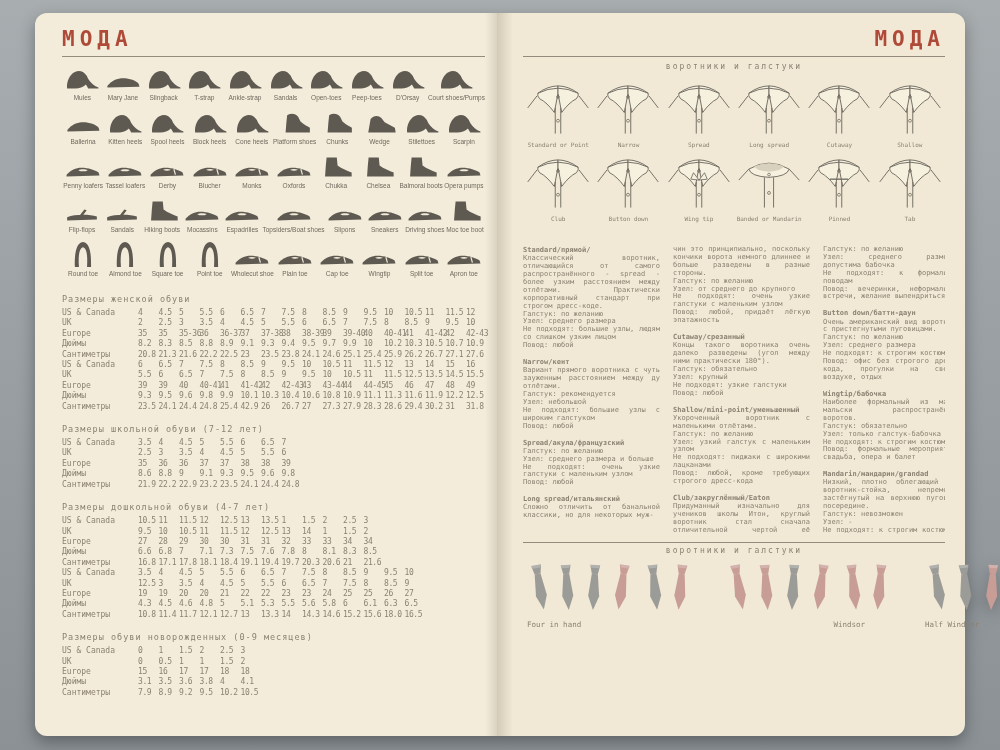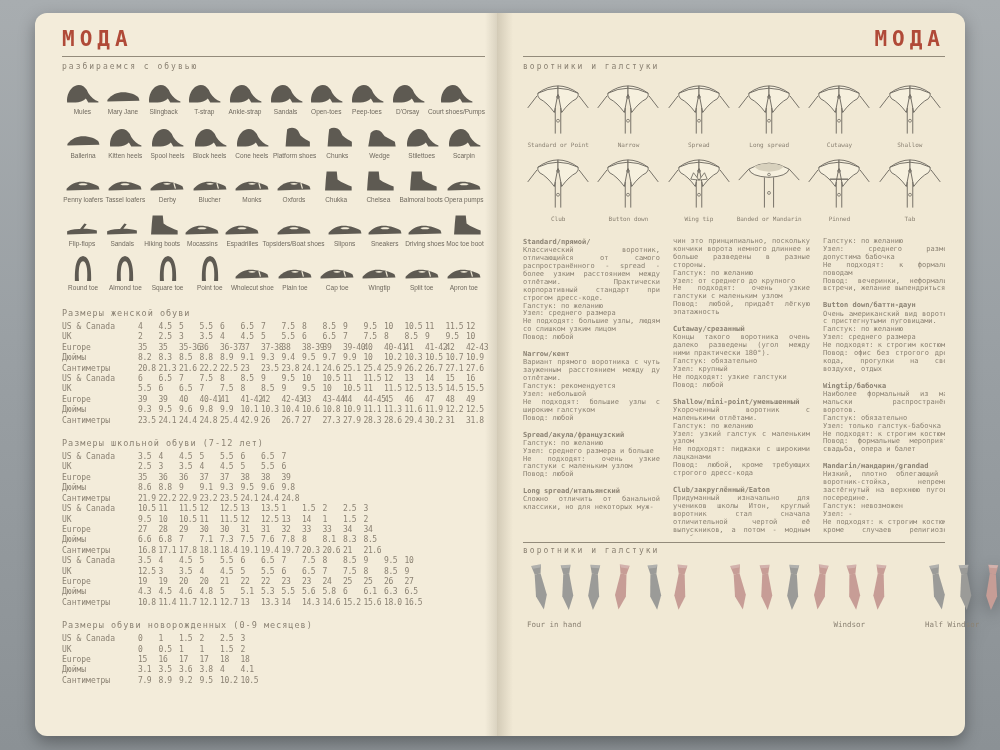--- a/index.html
+++ b/index.html
@@ -15,21 +15,21 @@
   .page-left::after{content:"";position:absolute;right:0;top:0;bottom:0;width:12px;
     background:linear-gradient(270deg,rgba(90,80,60,.16),rgba(90,80,60,0));pointer-events:none}
   .page-right::before{content:"";position:absolute;left:0;top:0;bottom:0;width:16px;
     background:linear-gradient(90deg,rgba(90,80,60,.20),rgba(90,80,60,0));pointer-events:none}
   .inner{position:relative;height:100%;padding:14px 12px 0 27px}
   .inner-r{padding:14px 20px 0 26px}
   h1.moda{margin:0;font-size:21px;font-weight:bold;letter-spacing:5px;color:#b04a38;line-height:24px}
   .moda-r{text-align:right}
   .rule{border:none;border-top:1px solid #938b7b;margin:5px 0 0}
   .subtitle{font-size:8px;letter-spacing:2px;margin-top:5px;color:#8b8273}
-  .subtitle-r{text-align:left}
+  .subtitle-r{text-align:center}
   
   .shoe-grid{margin-top:5px}
   .shoe-row{display:grid;grid-template-columns:repeat(10,1fr);height:44px}
   .shoe-cell{text-align:center;padding-top:3px;overflow:visible}
   .shoe-icon{height:27px;display:flex;align-items:flex-end;justify-content:center}
   .shoe-icon svg{width:36px;height:26px}
   .shoe-icon.toe svg{width:22px;height:27px}
   .shoe-label{font-family:"Liberation Sans",sans-serif;font-size:6.5px;color:#6f695e;margin-top:2px;white-space:nowrap}
   
   .tables{margin-top:2px}
@@ -40,21 +40,21 @@
   
   .collar-grid{margin-top:6px}
   .collar-row{display:grid;grid-template-columns:repeat(6,1fr);margin-bottom:3px}
   .collar-cell{text-align:center}
   .collar-icon-box svg{width:66px;height:60px}
   .collar-label{font-size:6px;color:#8b8273}
   
   .cols{display:flex;gap:13px;margin-top:8px;height:306px;overflow:hidden}
   .col{width:137px;flex:none;text-align:justify}
   .sec{margin-top:8px}
-  .sec:first-child{margin-top:8px}
+  .sec:first-child{margin-top:16px}
   .sec-title{font-weight:bold;font-size:7px;line-height:8.2px;margin-bottom:1px;text-align:left}
   .tline{font-size:7px;line-height:7.9px}
   
   .ties-rule{border:none;border-top:1px solid #938b7b;margin:6px 0 3px}
   .ties-caption{margin-top:0}
   .knots{display:grid;grid-template-columns:1fr 1fr 1fr 1fr;column-gap:34px;row-gap:6px;margin-top:8px;padding:0 4px}
   .knot-steps{display:flex;gap:9px;align-items:flex-end;height:54px}
   .knot:nth-child(even) .knot-steps{justify-content:flex-end}
   .tie-step svg{width:20px;height:50px;transform-origin:50% 15%}
   .knot-label{font-size:7.5px;margin-top:3px}
@@ -63,21 +63,20 @@
 </head>
 <body>
 
 <div class="stage">
   <div class="book">
 
     <div class="page page-left">
       <div class="inner">
         <h1 class="moda">МОДА</h1>
         <hr class="rule">
-        <div class="subtitle">разбираемся с обувью</div>
         <div class="shoe-grid">
             <div class="shoe-row">
               <div class="shoe-cell">
                 <div class="shoe-icon">
                   <svg viewBox="0 0 46 30">
                     <path fill="#5e5a52" d="M4 27 C3 19 7 9 14 6 C20 3 26 6 29 11 L31 15 C34 20 39 24 44 26 L44 27 L31 27 L28 22 C24 26 17 28 12 27 Z M5 27 L7 16 L10 17 L9 27 Z"></path>
                   </svg>
                 </div>
                 <div class="shoe-label">Mules</div>
               </div>
@@ -770,20 +769,21 @@
                 <span class="v">22.2</span>
                 <span class="v">22.9</span>
                 <span class="v">23.2</span>
                 <span class="v">23.5</span>
                 <span class="v">24.1</span>
                 <span class="v">24.4</span>
                 <span class="v">24.8</span>
               </div>
             </div>
             <div class="size-table">
+              <div class="size-title">Размеры дошкольной обуви (4-7 лет)</div>
               <div class="size-row">
                 <span class="rl">US &amp; Canada</span>
                 <span class="v">10.5</span>
                 <span class="v">11</span>
                 <span class="v">11.5</span>
                 <span class="v">12</span>
                 <span class="v">12.5</span>
                 <span class="v">13</span>
                 <span class="v">13.5</span>
                 <span class="v">1</span>

